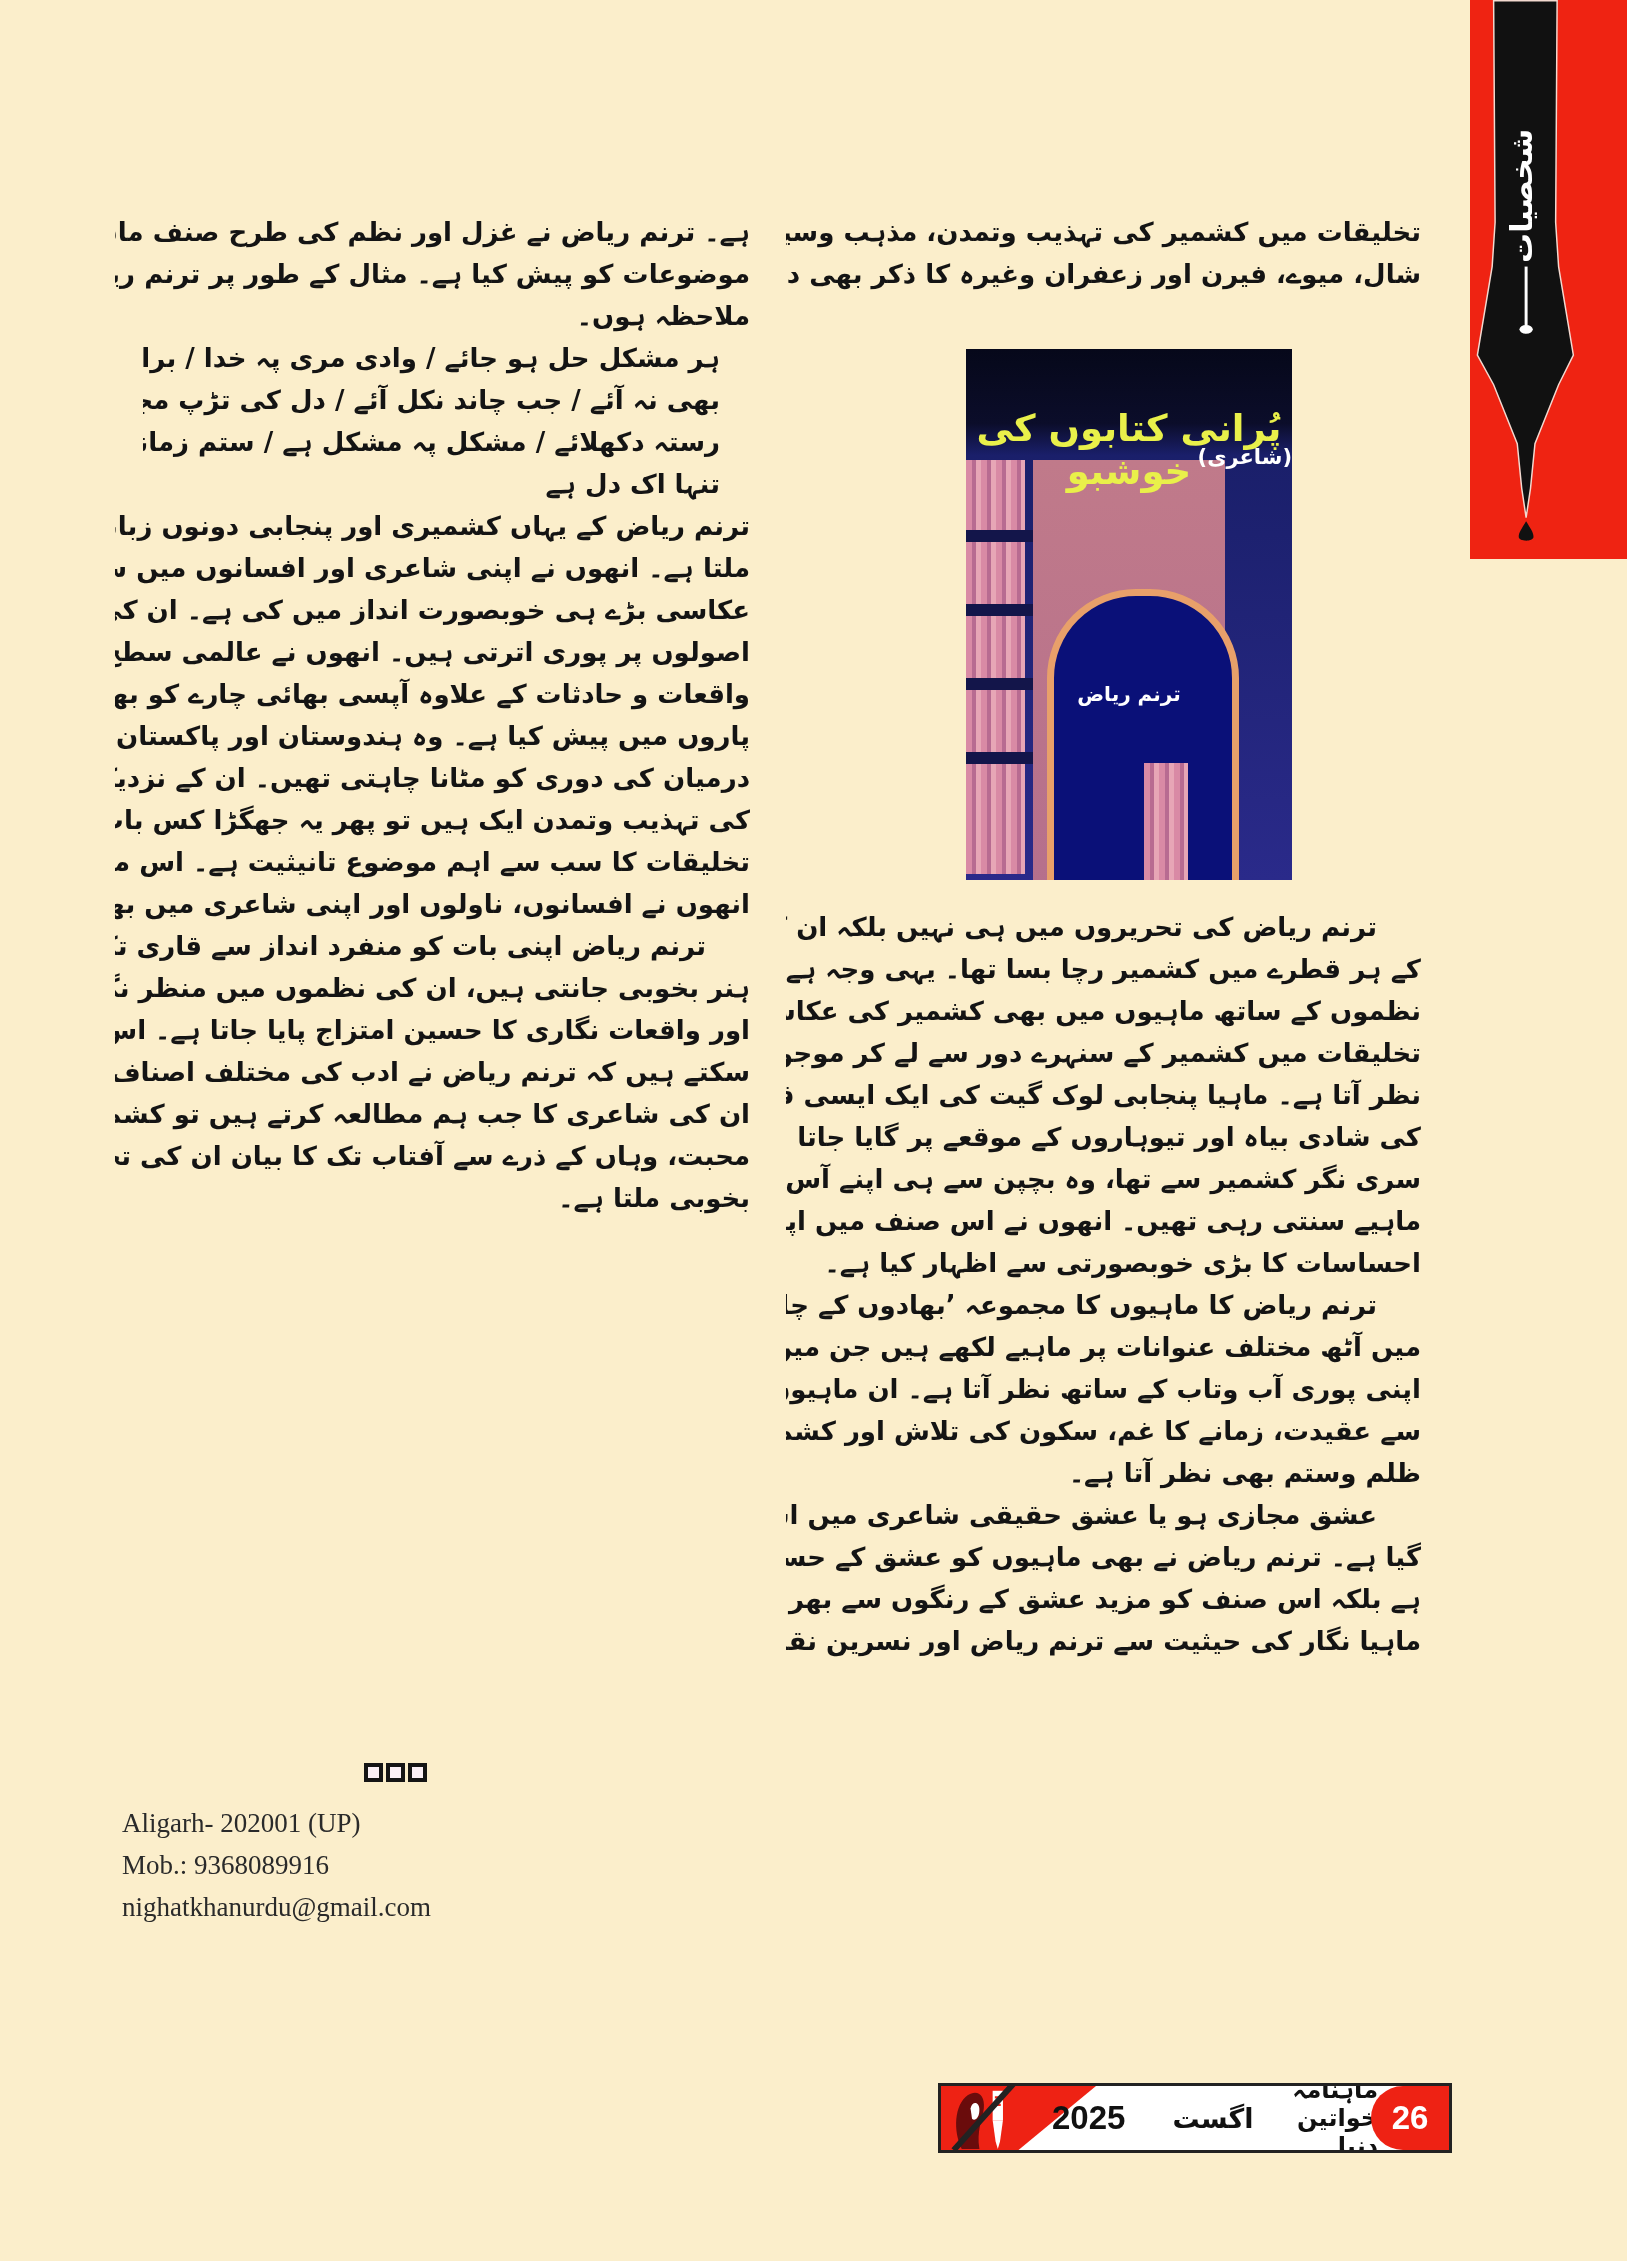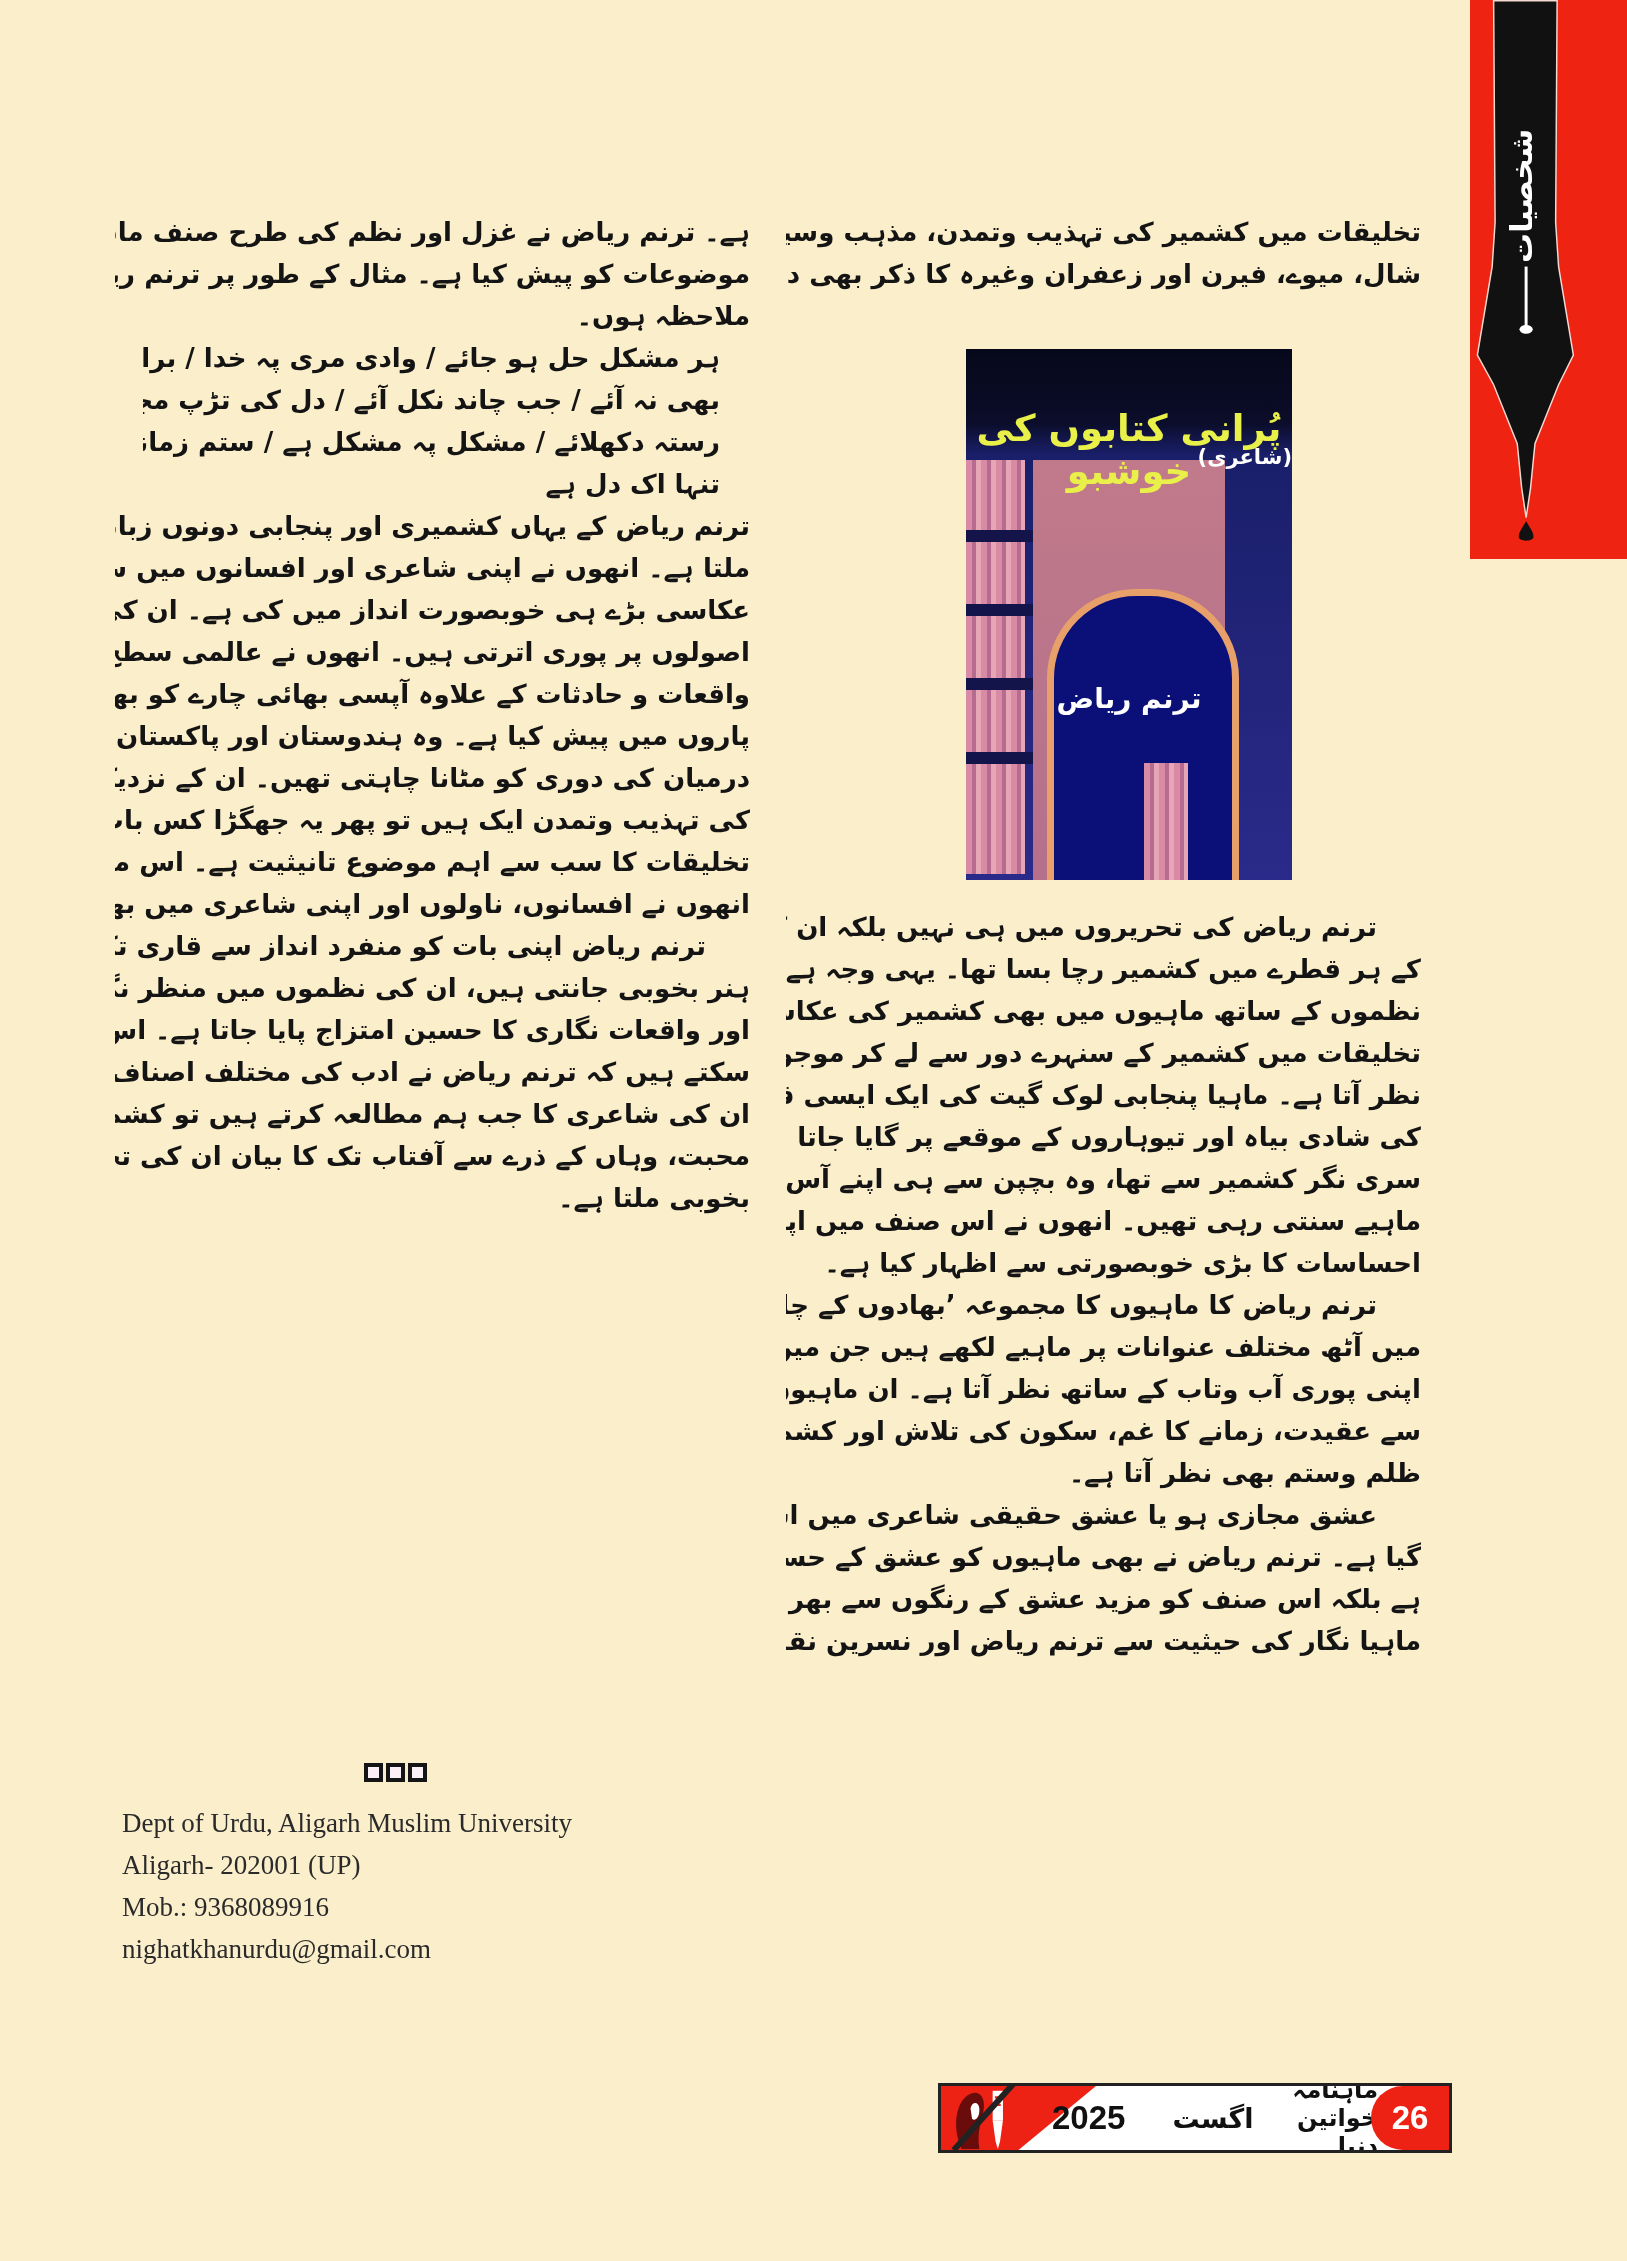--- a/index.html
+++ b/index.html
@@ -71,21 +71,21 @@
     background: #0a1078;
   }
   .shelf {
     position: absolute; width: 59px;
     background: repeating-linear-gradient(90deg, #d98aa5 0 6px, #b86b91 6px 10.4px, #e7a6b6 10.4px 15px);
   }
   .shelf-band { position: absolute; left: 0; width: 67px; height: 12px; background: #13154a; }
   .book-author {
     position: absolute; top: 333px; left: 0; width: 100%;
     text-align: center; direction: rtl;
-    color: #fff; font-size: 28px; font-weight: bold;
+    color: #fff; font-size: 20px; font-weight: bold;
   }
 
   
   .sep {
     position: absolute; left: 364px; top: 1763px; display: flex; gap: 3px;
   }
   .sep span {
     display: block; width: 19px; height: 19px; border: 4.4px solid #151515;
     box-sizing: border-box; background: #fbf0f6;
   }
@@ -211,21 +211,20 @@
   <span class="line">بخوبی ملتا ہے۔</span>
 </div>
 
 <div class="sep">
   <span></span>
   <span></span>
   <span></span>
 </div>
 
 <div class="author-block">
-  <div>Dept of Urdu, Aligarh Muslim University</div>
   <div>Aligarh- 202001  (UP)</div>
   <div>Mob.:  9368089916</div>
   <div>nighatkhanurdu@gmail.com</div>
 </div>
 
 <div class="footer">
   <div class="footer-red">
     <svg width="81" height="67" viewBox="0 0 110 90" style="position:absolute;left:6px;top:0;">
       <path d="M20 85 C8 60 10 25 28 12 C40 4 52 10 50 30 C48 45 40 60 44 85 Z" fill="#6a0c0c"></path>
       <path d="M32 30 C34 20 44 20 44 32 C44 42 38 48 34 44 Z" fill="#fff"></path>

